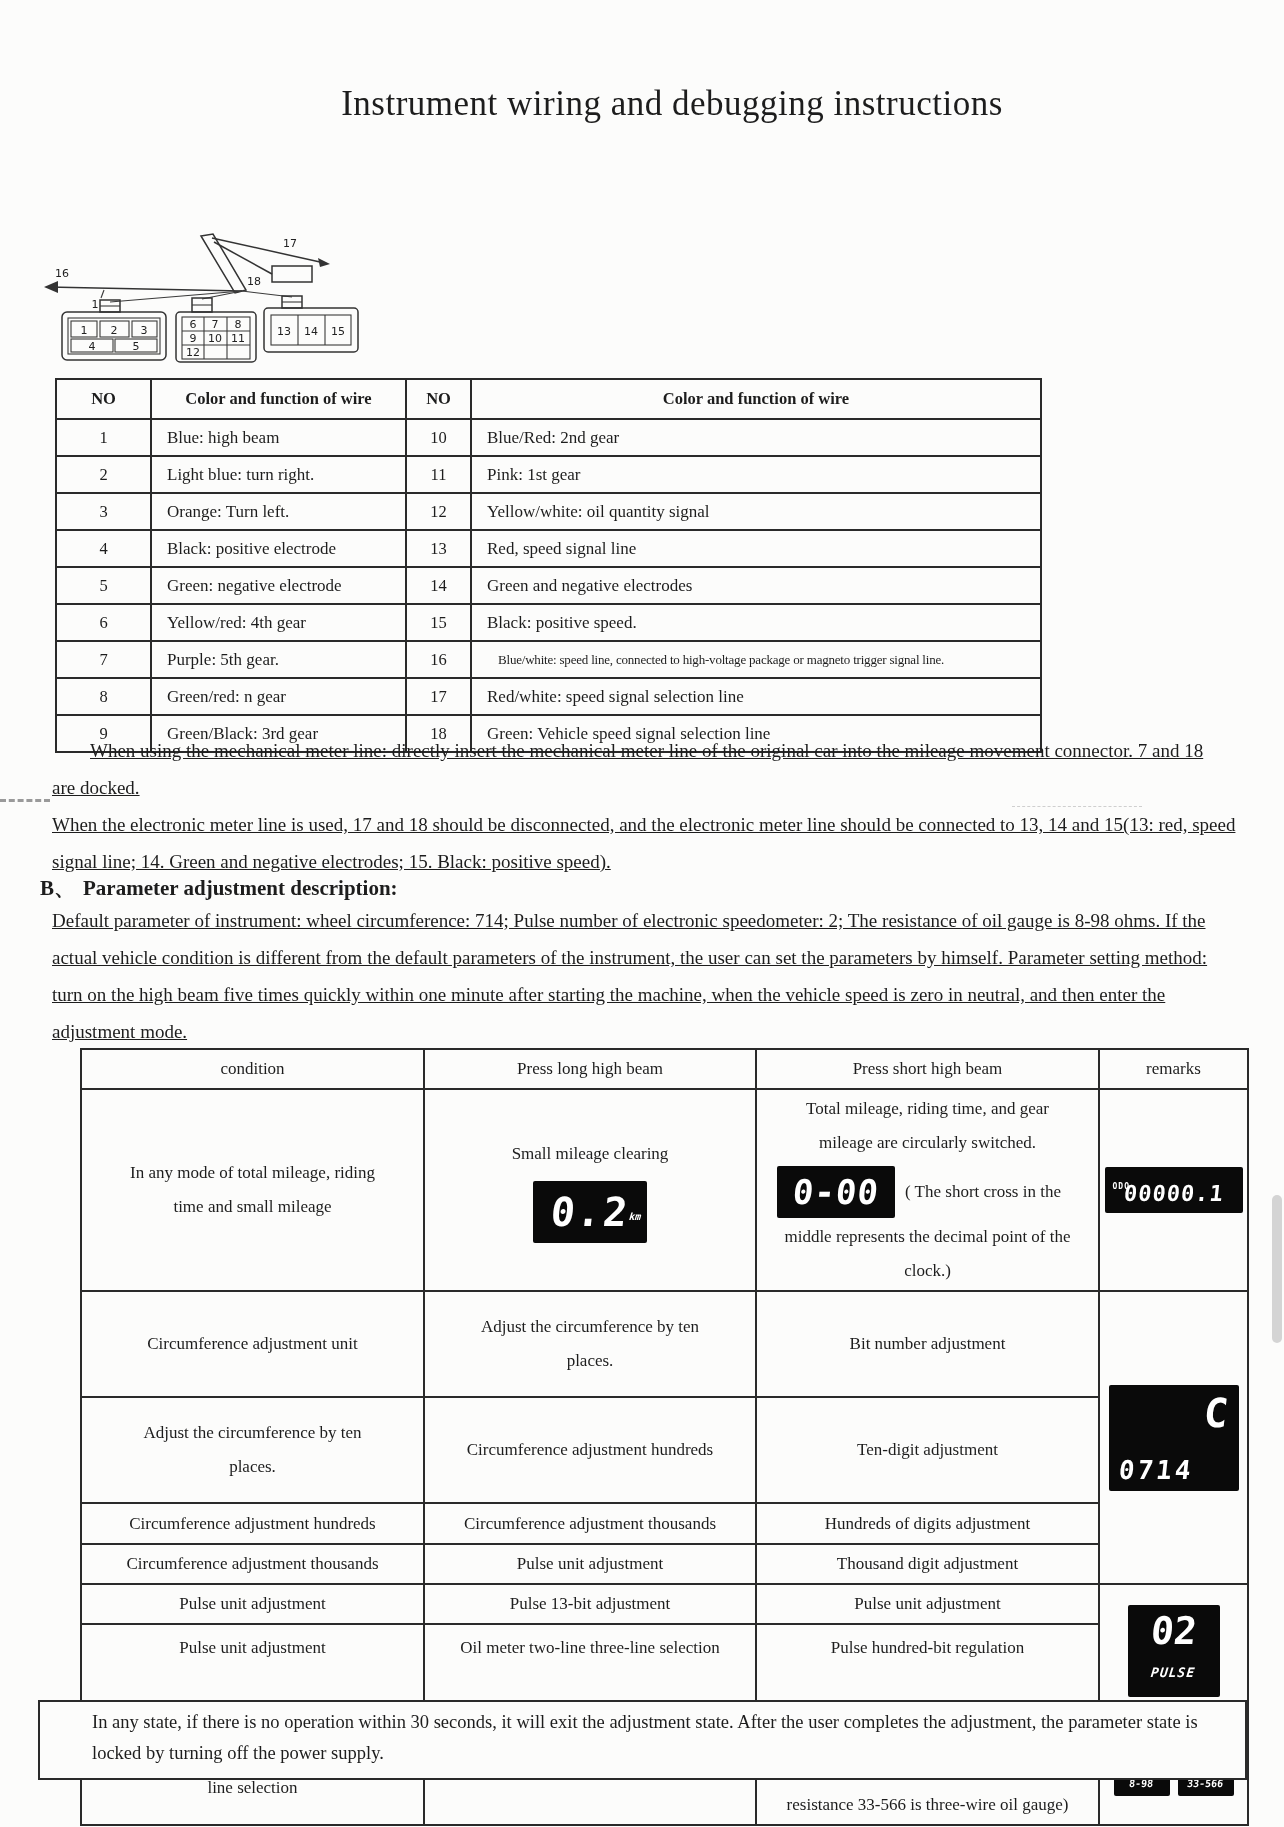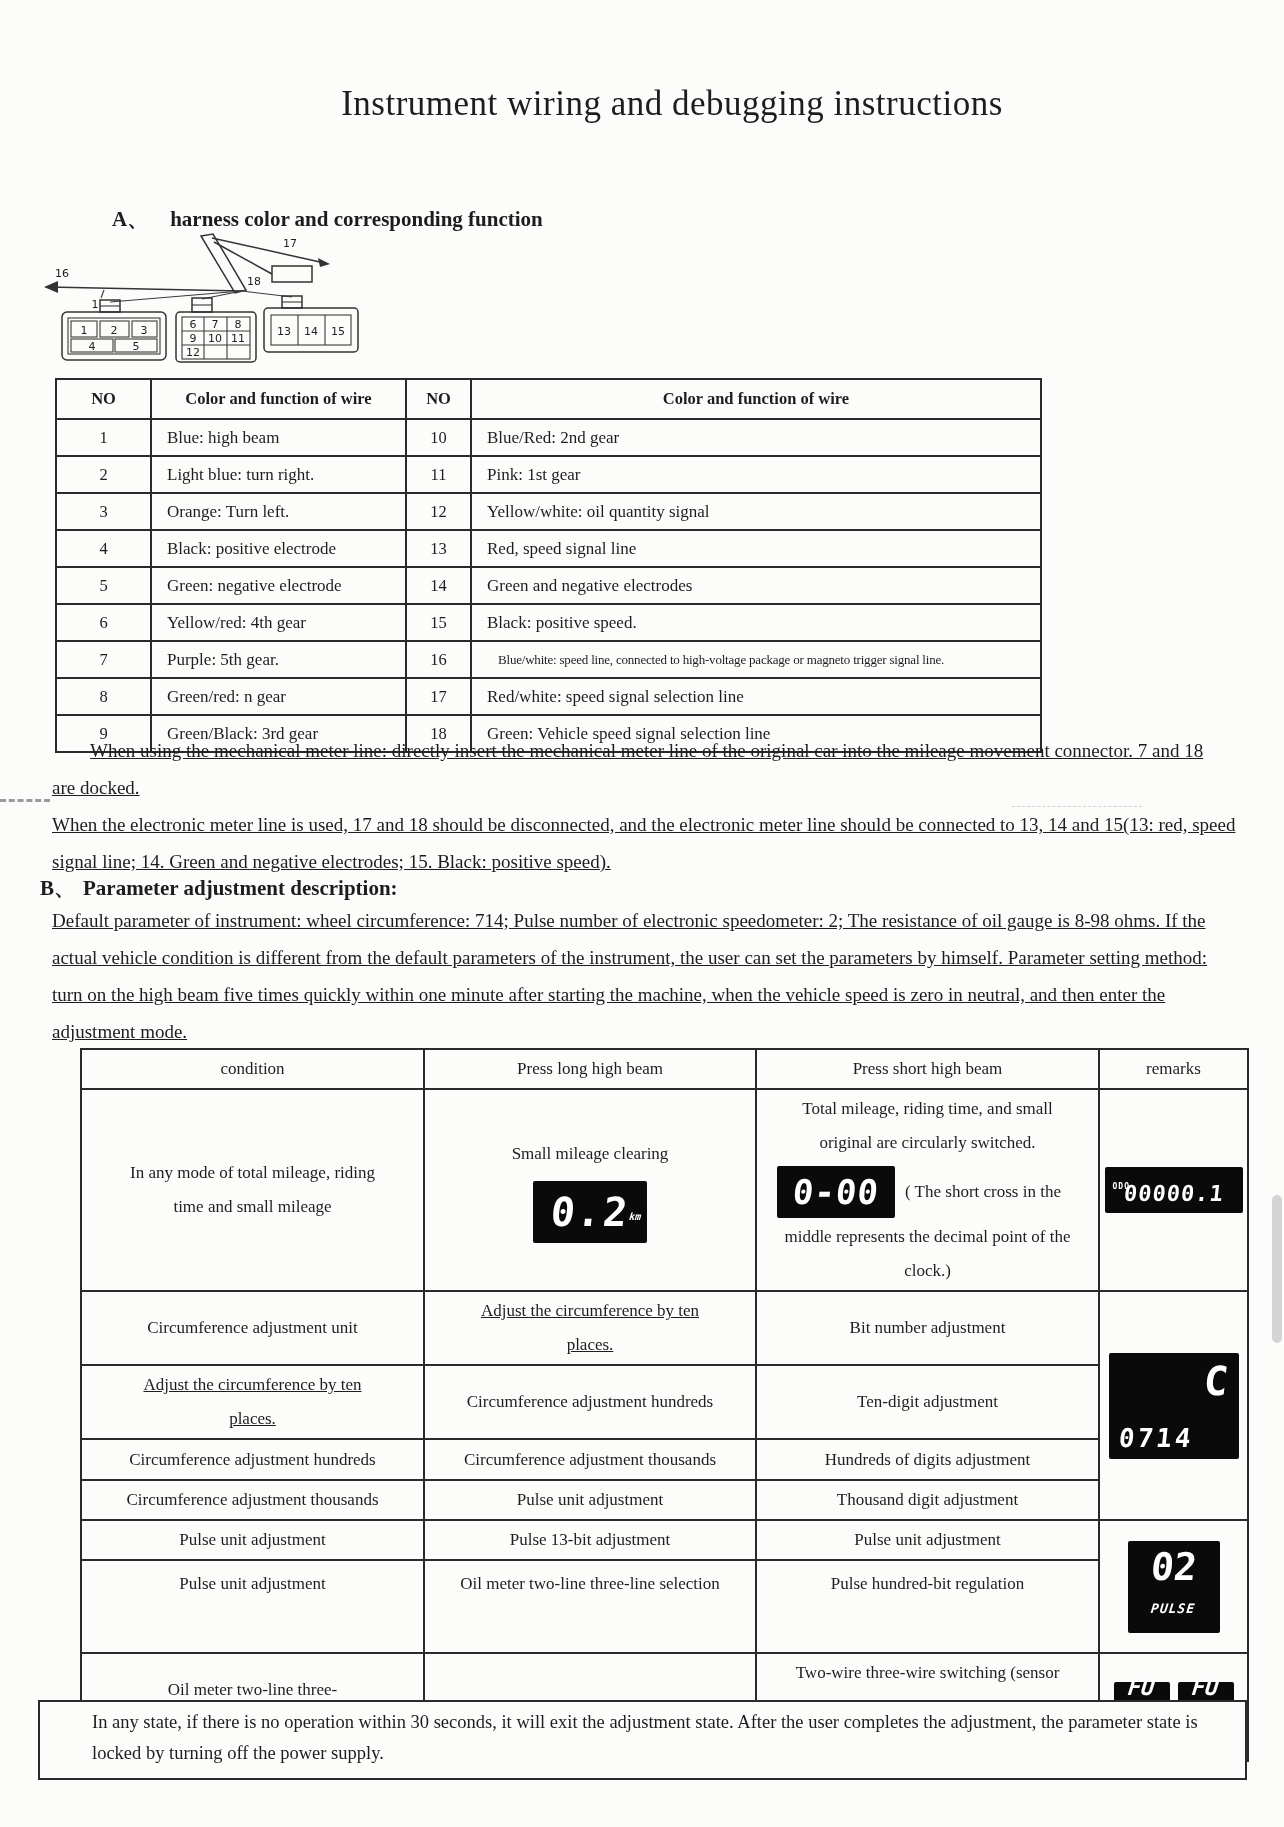--- a/index.html
+++ b/index.html
@@ -28,21 +28,21 @@
   .t1 td.no{text-align:center;font-size:16.5px;}
   .t1 td.fn{padding-left:15px;}
   .t1 td.long{font-size:13px;letter-spacing:-0.2px;white-space:nowrap;padding-left:26px;}
   
   .t2{position:absolute;left:80px;top:1048px;border-collapse:collapse;table-layout:fixed;
       font-size:17px;text-align:center;line-height:34px;}
   .t2 th,.t2 td{border:2px solid #2a2a2a;font-weight:normal;padding:2px 10px;vertical-align:middle;overflow:hidden;}
   .t2 td.rk{padding:2px 4px;border-radius:12px;}
   .t2 tr.vtop td{vertical-align:top;padding-top:6px;}
   .w272{width:272px;margin:0 auto;}
-  .w240{width:240px;margin:0 auto;text-decoration:underline;}
+  .w240{width:240px;margin:16px auto;}
   .w290{width:290px;margin:0 auto;}
   .w312{width:312px;margin:0 auto;}
   .w175{width:175px;margin:0 auto;}
   .note2{margin-top:2px;}
   
   .lcd{background:#0a0a0a;color:#fff;font-family:"DejaVu Sans Mono",monospace;font-weight:bold;
        display:inline-flex;align-items:center;justify-content:center;vertical-align:middle;border-radius:2px;}
   .seg{display:inline-block;transform:skewX(-6deg);}
   .lcd-trip{width:114px;height:62px;margin-top:10px;position:relative;}
   .lcd-trip .seg{font-size:40px;letter-spacing:2px;}
@@ -73,23 +73,20 @@
   .dash2{position:absolute;left:1012px;top:806px;width:130px;border-top:1px dashed #cfcfcf;}
   .scrollthumb{position:absolute;right:2px;top:1195px;width:10px;height:148px;background:#d4d4d4;border-radius:5px;}
 </style>
 </head>
 <body>
 
 <div class="page">
 
   <div class="title">Instrument wiring and debugging instructions</div>
 
-  <div class="sechead secA">
-    <span class="seclabel">A、</span><span>harness color and corresponding function</span>
-  </div>
 
   <svg class="diagram" width="330" height="134" viewBox="0 0 330 134">
 
     <path class="ln" d="M161,6 L173,4 L206,60 L195,63 Z"></path>
 
     <line class="ln" x1="172" y1="8" x2="280" y2="32"></line>
     <polygon class="ah" points="290,34 278,28 280,37"></polygon>
     <text class="c" x="250" y="17">17</text>
 
     <line class="ln" x1="174" y1="12" x2="232" y2="44"></line>
@@ -248,21 +245,21 @@
             <div class="w272">In any mode of total mileage, riding time and small mileage</div>
           </td>
       <td>
         <div>Small mileage clearing</div>
         <span class="lcd lcd-trip">
           <span class="seg">0.2</span>
           <span class="unit">km</span>
         </span>
       </td>
       <td>
-        <div class="w290">Total mileage, riding time, and small original are circularly switched.</div>
+        <div class="w290">Total mileage, riding time, and gear mileage are circularly switched.</div>
         <div class="lcdrow">
           <span class="lcd lcd-clock">
                 <span class="seg">0-00</span>
               </span>
           <span>( The short cross in the</span>
         </div>
         <div class="note2">middle represents the decimal point of the</div>
         <div>clock.)</div>
       </td>
       <td class="rk">

